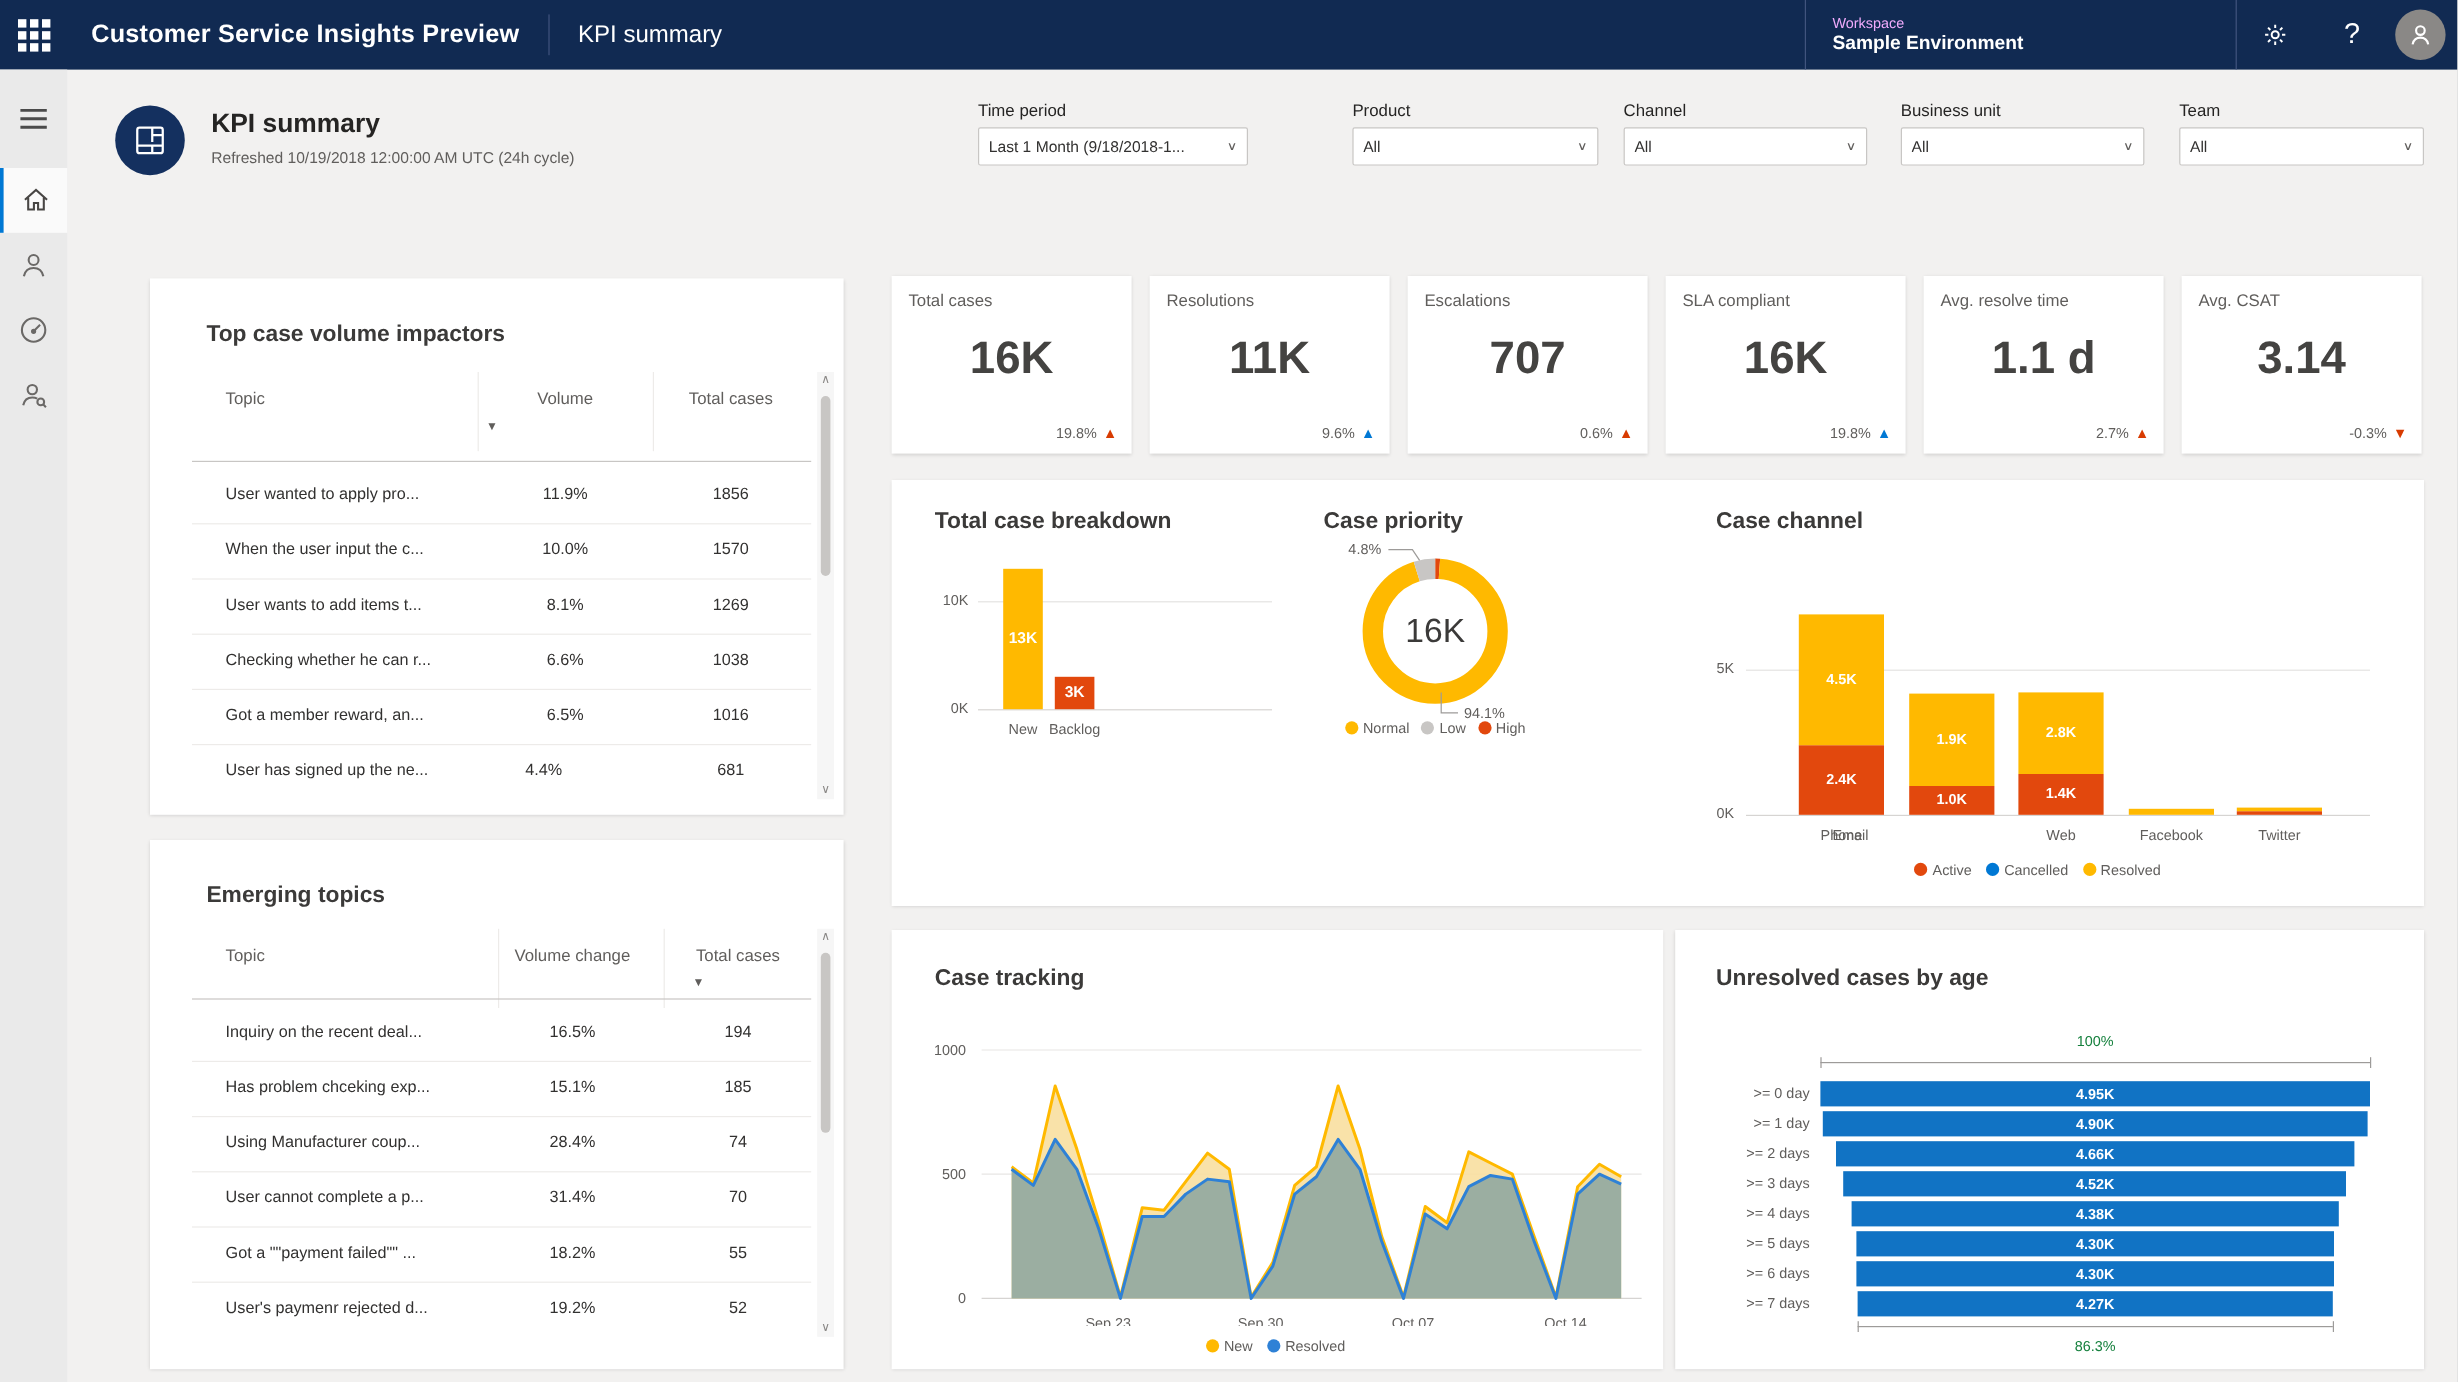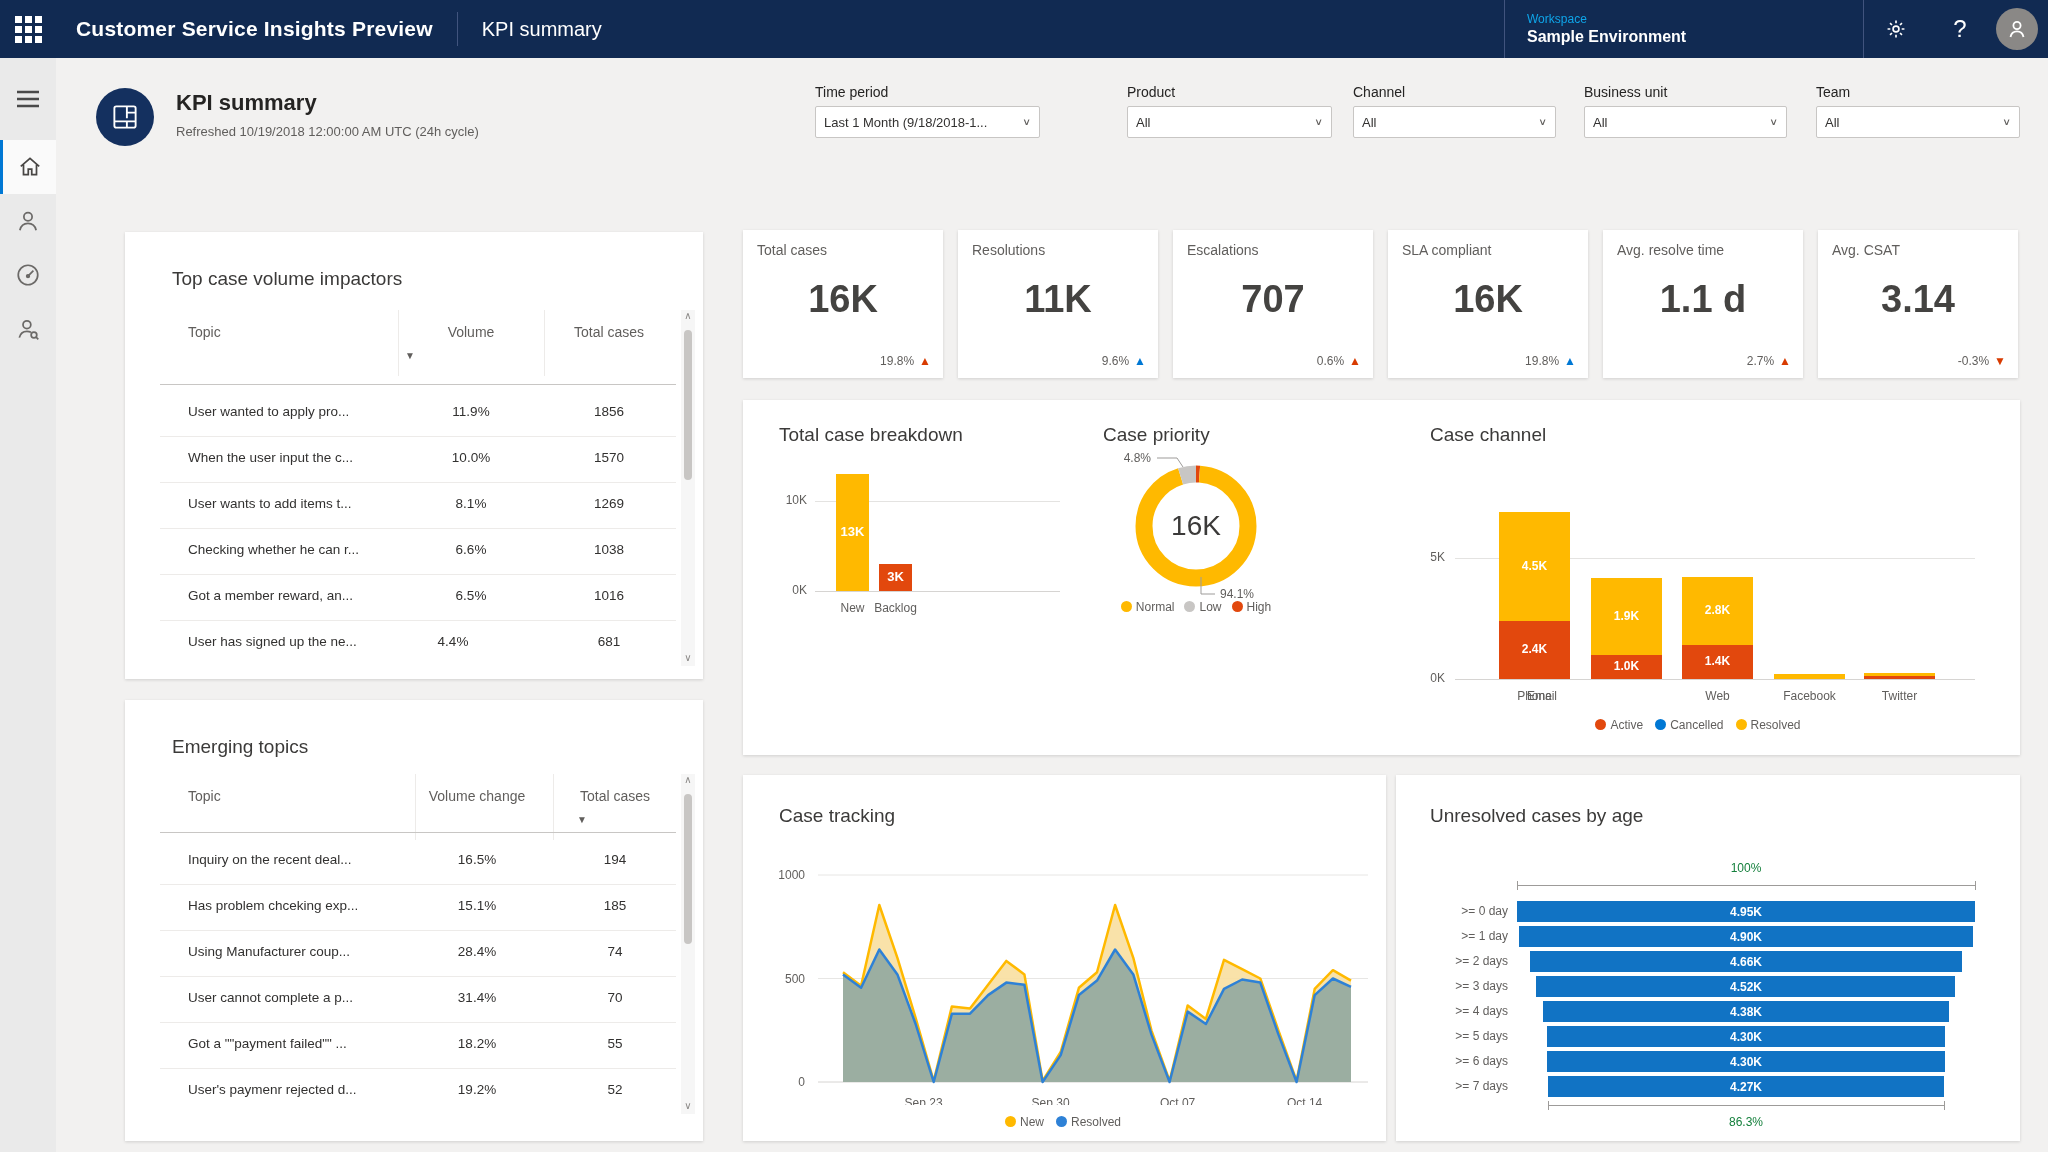--- a/index.html
+++ b/index.html
@@ -9,21 +9,21 @@
   
   .topbar{position:absolute;left:0;top:0;width:2048px;height:58px;background:#112a52;display:flex;align-items:center;}
   .waffle{width:56px;height:58px;display:flex;align-items:center;justify-content:center;cursor:pointer;}
   .waffle-grid{display:grid;grid-template-columns:repeat(3,7px);grid-template-rows:repeat(3,7px);gap:3px;}
   .waffle-grid span{background:#fff;width:7px;height:7px;display:block;}
   .tb-title{color:#fff;font-size:21px;font-weight:600;letter-spacing:.2px;margin-left:20px;white-space:nowrap;}
   .tb-divider{width:1px;height:34px;background:#41547e;margin:0 24px;}
   .tb-page{color:#fff;font-size:20px;font-weight:400;white-space:nowrap;}
   .tb-right{margin-left:auto;display:flex;align-items:center;height:100%;}
   .ws-block{border-left:1px solid #41547e;border-right:1px solid #41547e;height:100%;display:flex;flex-direction:column;justify-content:center;padding:0 22px;min-width:360px;}
-  .ws-label{color:#0ea5e9;font-size:12px;line-height:15px;}
+  .ws-label{color:#f0abfc;font-size:12px;line-height:15px;}
   .ws-name{color:#fff;font-size:16px;font-weight:700;line-height:20px;}
   .tb-icon{width:64px;height:58px;display:flex;align-items:center;justify-content:center;color:#fff;font-size:21px;cursor:pointer;}
   .avatar{width:42px;height:42px;border-radius:50%;background:#8a8886;display:flex;align-items:center;justify-content:center;margin:0 10px 0 4px;}
 
   
   .sidebar{position:absolute;left:0;top:58px;width:56px;height:1094px;background:#eaeaea;}
   .sb-item{width:56px;height:54px;display:flex;align-items:center;justify-content:center;cursor:pointer;color:#5f5d5b;}
   .sb-item.active{background:#fafafa;border-left:3px solid #0078D4;}
   .sb-burger{margin-top:14px;margin-bottom:14px;}
 
@@ -34,21 +34,21 @@
 
   
   .filter{position:absolute;top:84px;}
   .filter .f-label{font-size:14px;color:#252423;margin-bottom:6px;}
   .f-box{height:32px;background:#fff;border:1px solid #c8c6c4;border-radius:2px;display:flex;align-items:center;padding:0 8px;cursor:pointer;}
   .f-value{font-size:13px;color:#323130;white-space:nowrap;overflow:hidden;text-overflow:ellipsis;flex:1;}
   .f-chev{color:#605e5c;font-size:12px;margin-left:6px;transform:scaleY(.8);}
 
   
   .card{position:absolute;background:#fff;box-shadow:0 1px 3px rgba(0,0,0,.14);}
-  .card-title{position:absolute;font-size:19px;color:#3b3a39;}
+  .card-title{position:absolute;font-size:19px;color:#3b3a39;font-weight:bold;}
 
   
   .kpi-label{position:absolute;left:14px;top:12px;font-size:14px;color:#605e5c;}
   .kpi-value{position:absolute;left:0;right:0;top:48px;text-align:center;font-size:38px;font-weight:600;color:#444341;}
   .kpi-delta{position:absolute;right:12px;bottom:10px;font-size:12px;color:#605e5c;display:flex;align-items:center;gap:5px;}
   .tri{font-size:12px;line-height:12px;}
 
   
   .tbl-hdr{position:absolute;font-size:14px;color:#605e5c;}
   .tbl-cell{position:absolute;font-size:13.5px;color:#323130;white-space:nowrap;}

